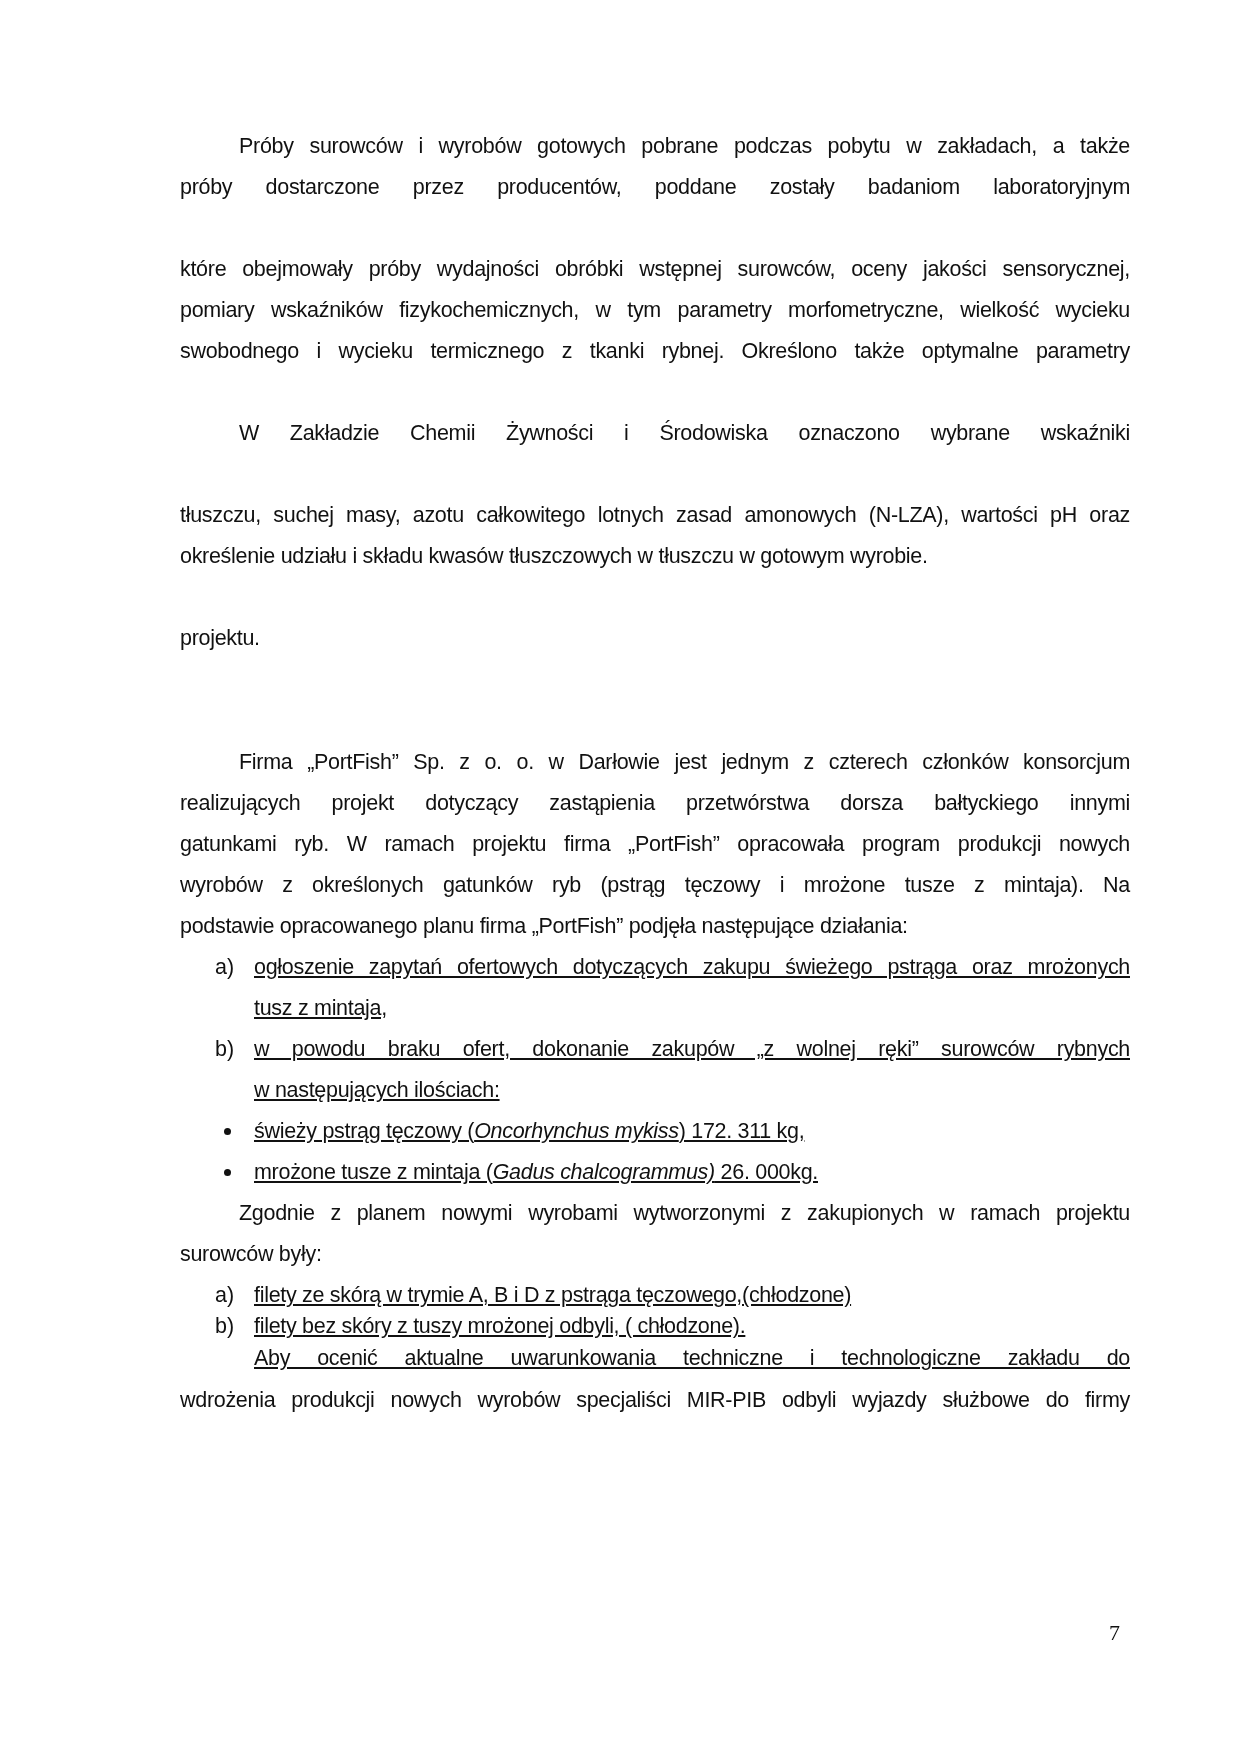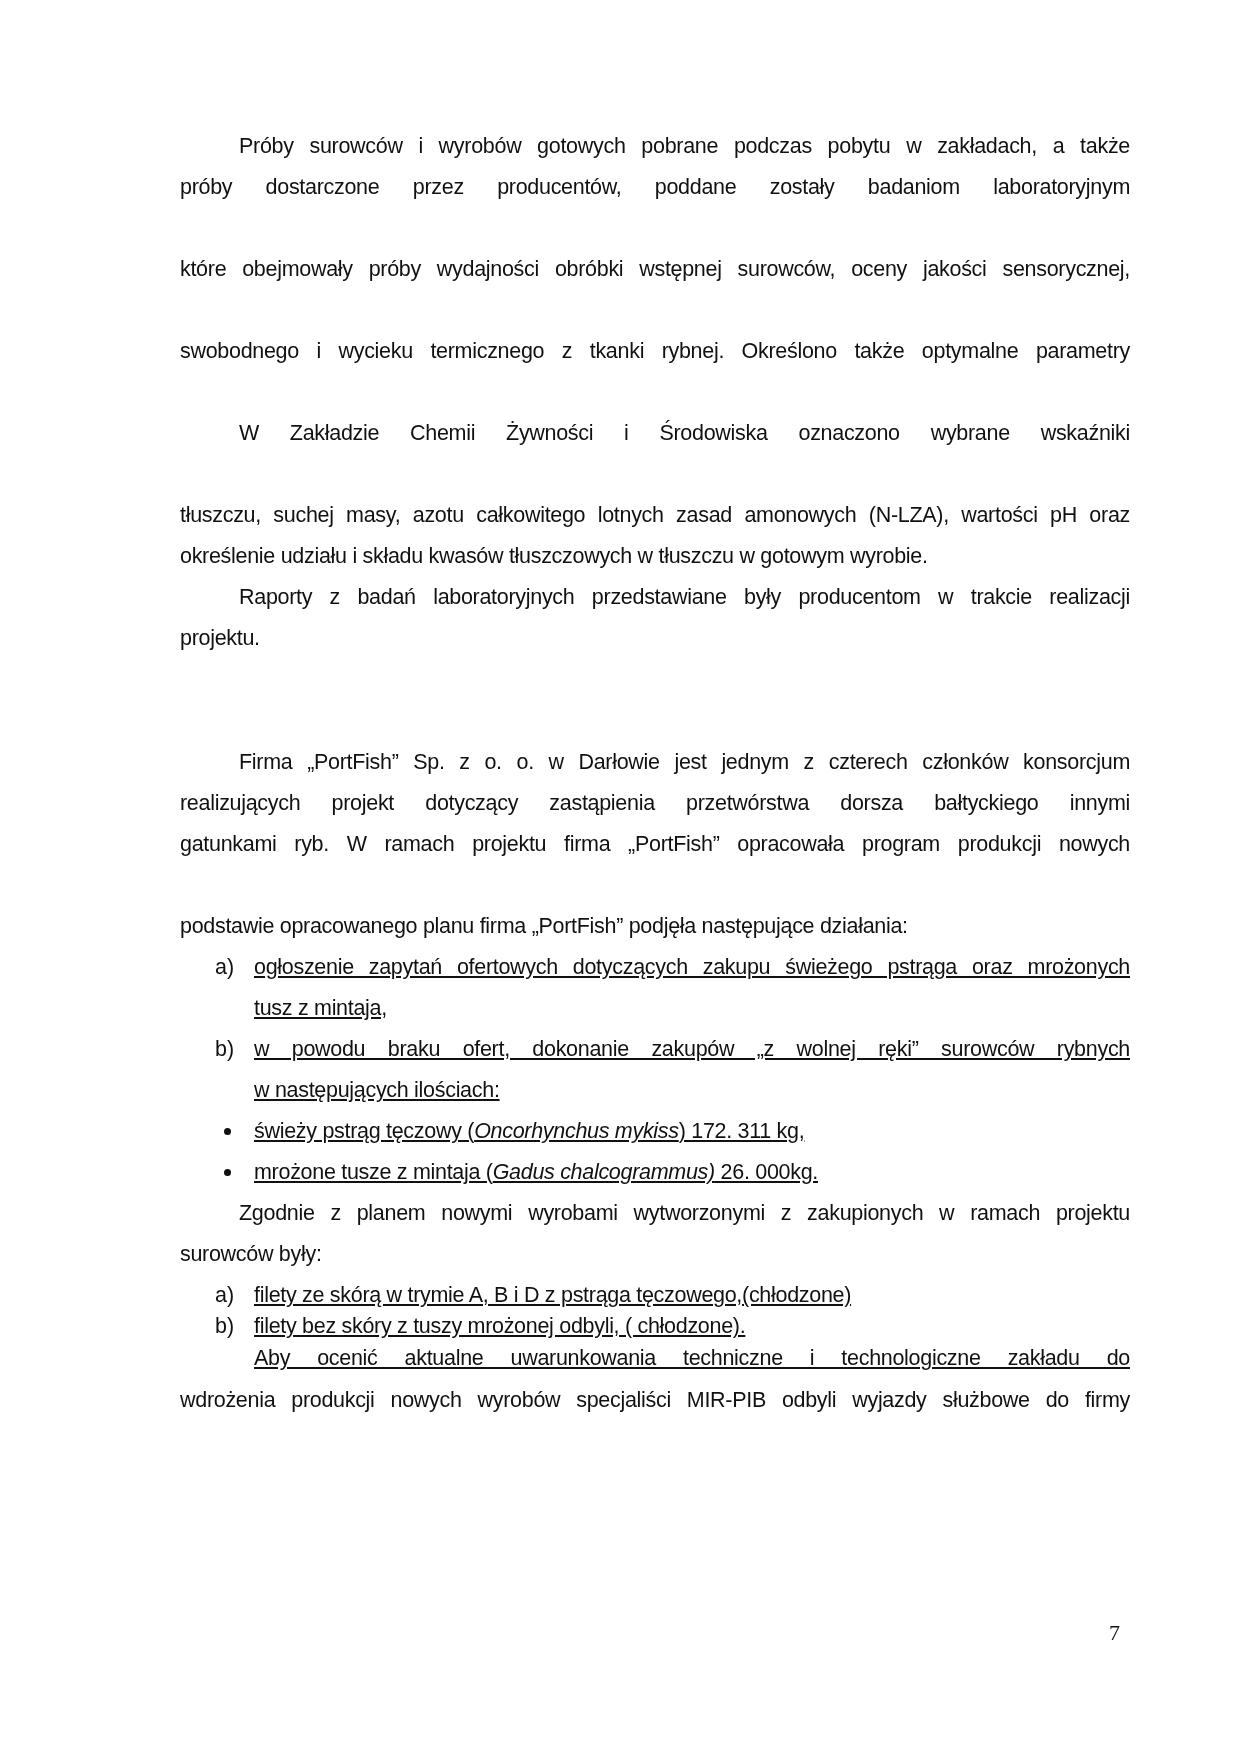--- a/index.html
+++ b/index.html
@@ -26,33 +26,34 @@
   i { font-style: italic; }
 </style>
 </head>
 <body>
 
 <div class="page">
 
   <div class="line just indent" style="top:132px">Próby surowców i wyrobów gotowych pobrane podczas pobytu w zakładach, a także</div>
   <div class="line just" style="top:173px">próby dostarczone przez producentów, poddane zostały badaniom laboratoryjnym</div>
   <div class="line just" style="top:255px">które obejmowały próby wydajności obróbki wstępnej surowców, oceny jakości sensorycznej,</div>
+  <div class="line just" style="top:296px">pomiary wskaźników fizykochemicznych, w tym parametry morfometryczne, wielkość wycieku</div>
   <div class="line just" style="top:337px">swobodnego i wycieku termicznego z tkanki rybnej. Określono także optymalne parametry</div>
 
   <div class="line just indent" style="top:419px">W Zakładzie Chemii Żywności i Środowiska oznaczono wybrane wskaźniki</div>
   <div class="line just" style="top:501px">tłuszczu, suchej masy, azotu całkowitego lotnych zasad amonowych (N-LZA), wartości pH oraz</div>
   <div class="line" style="top:542px">określenie udziału i składu kwasów tłuszczowych w tłuszczu w gotowym wyrobie.</div>
 
-  <div class="line just indent" style="top:583px">Raporty z badań laboratoryjnych przedstawiane były producentom w trakcie realizacji</div>
   <div class="line" style="top:624px">projektu.</div>
 
 
   <div class="line just indent" style="top:748px">Firma „PortFish” Sp. z o. o. w Darłowie jest jednym z czterech członków konsorcjum</div>
   <div class="line just" style="top:789px">realizujących projekt dotyczący zastąpienia przetwórstwa dorsza bałtyckiego innymi</div>
   <div class="line just" style="top:830px">gatunkami ryb. W ramach projektu firma „PortFish” opracowała program produkcji nowych</div>
+  <div class="line just" style="top:871px">wyrobów z określonych gatunków ryb (pstrąg tęczowy i mrożone tusze z mintaja). Na</div>
   <div class="line" style="top:912px">podstawie opracowanego planu firma „PortFish” podjęła następujące działania:</div>
 
   <div>
     <div>
       <span class="marker" style="left:183px; top:953px">a)</span>
       <div class="line just list-text" style="top:953px">ogłoszenie zapytań ofertowych dotyczących zakupu świeżego pstrąga oraz mrożonych</div>
       <div class="line list-text" style="top:994px">tusz z mintaja,</div>
     </div>
     <div>
       <span class="marker" style="left:183px; top:1035px">b)</span>

